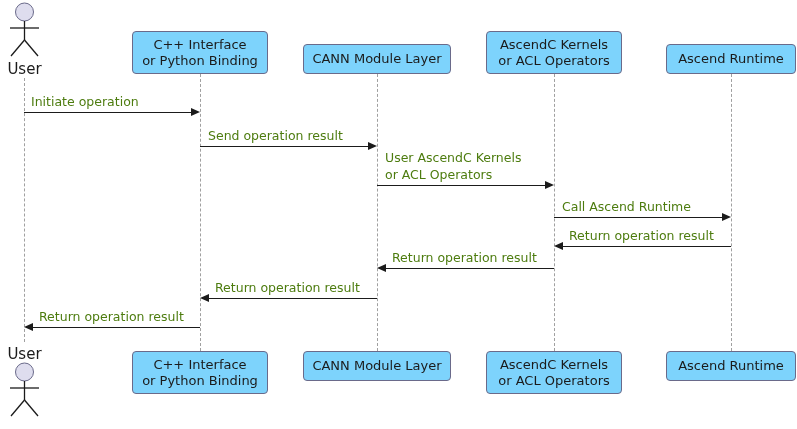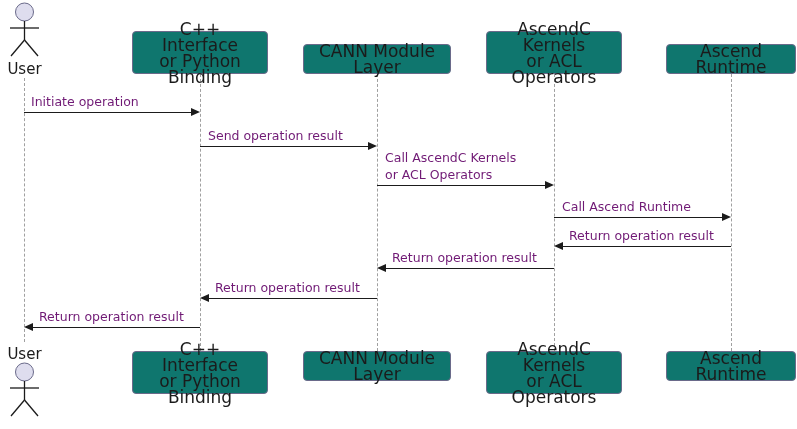--- a/index.html
+++ b/index.html
@@ -20,29 +20,29 @@
   
   .lifeline {
     position: absolute;
     width: 0;
     border-left: 1px dashed #A0A0A0;
   }
   
   .participant {
     position: absolute;
     box-sizing: border-box;
-    background: #0f766e;
+    background: #7dd3fc;
     border: 1px solid #6A6A8A;
     border-radius: 4px;
     display: flex;
     align-items: center;
     justify-content: center;
     text-align: center;
     color: #1B1B1B;
-    font-size: 17px;
+    font-size: 13px;
     line-height: 16px;
     white-space: pre-line;
     padding: 0 8px;
   }
   
   .actor {
     position: absolute;
   }
   .actor-label {
     position: absolute;
@@ -69,21 +69,21 @@
   }
   .arrowhead.left {
     border-top: 4px solid transparent;
     border-bottom: 4px solid transparent;
     border-right: 9px solid #1B1B1B;
   }
   .msg-label {
     position: absolute;
     font-size: 12.5px;
     line-height: 17px;
-    color: #701a75;
+    color: #4d7c0f;
     white-space: pre-line;
   }
 </style>
 </head>
 <body>
 
 <div id="diagram">
 
   <div class="lifeline" style="left:24px; top:78px; height:264px;"></div>
   <div class="lifeline" style="left:200px; top:74px; height:277px;"></div>
@@ -113,21 +113,21 @@
   <div class="msg-line" style="left:24px; top:112px; width:167px;"></div>
   <div class="arrowhead right" style="left:191px; top:108px;"></div>
   <div class="msg-label" style="left:31px; top:93px;">Initiate operation</div>
 
   <div class="msg-line" style="left:200px; top:146px; width:168px;"></div>
   <div class="arrowhead right" style="left:368px; top:142px;"></div>
   <div class="msg-label" style="left:208px; top:127px;">Send operation result</div>
 
   <div class="msg-line" style="left:377px; top:185px; width:168px;"></div>
   <div class="arrowhead right" style="left:545px; top:181px;"></div>
-  <div class="msg-label" style="left:385px; top:149px;">Call AscendC Kernels
+  <div class="msg-label" style="left:385px; top:149px;">User AscendC Kernels
 or ACL Operators</div>
 
   <div class="msg-line" style="left:554px; top:217px; width:168px;"></div>
   <div class="arrowhead right" style="left:722px; top:213px;"></div>
   <div class="msg-label" style="left:562px; top:198px;">Call Ascend Runtime</div>
 
   <div class="msg-line" style="left:563px; top:246px; width:168px;"></div>
   <div class="arrowhead left" style="left:554px; top:242px;"></div>
   <div class="msg-label" style="left:569px; top:227px;">Return operation result</div>
 

